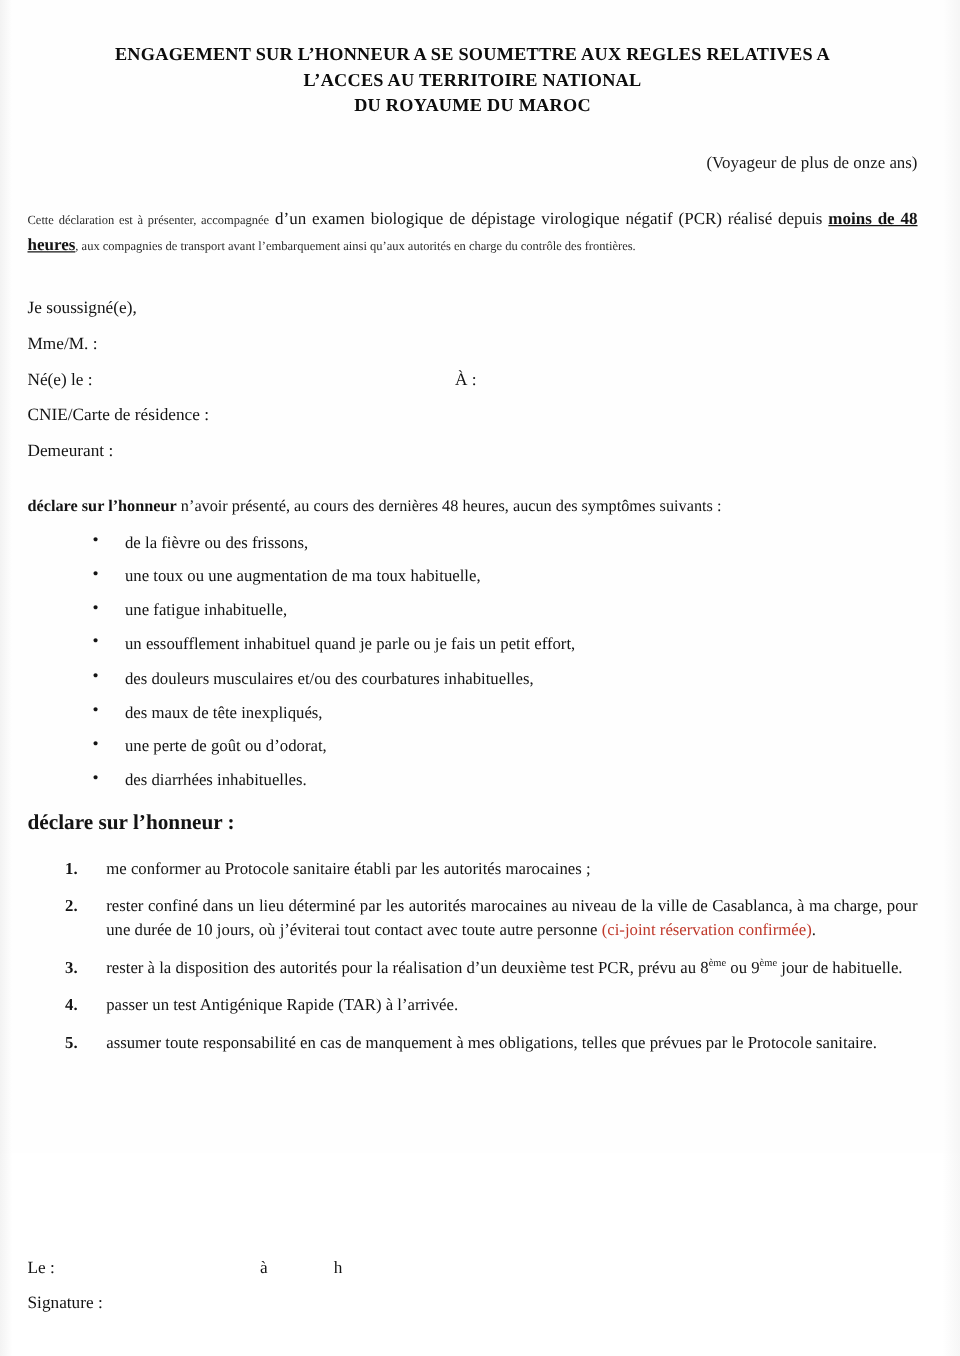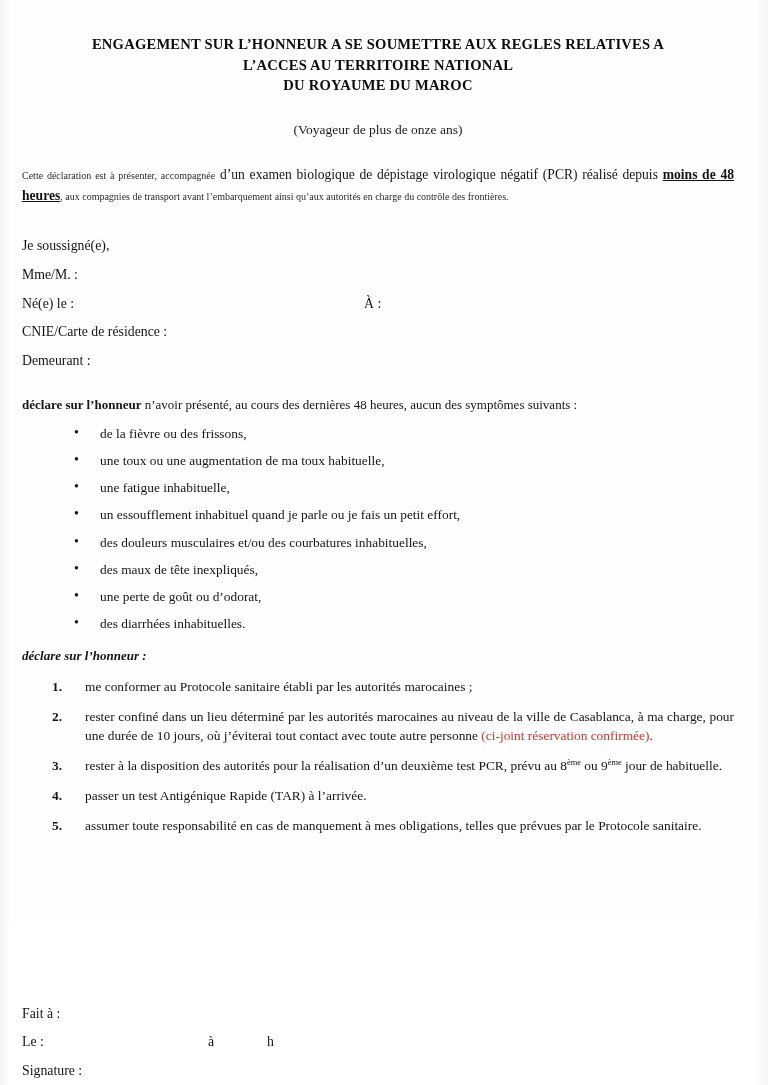--- a/index.html
+++ b/index.html
@@ -38,21 +38,21 @@
     letter-spacing: 0.2px;
     line-height: 1.42;
     margin: 0 16px 0 16px;
     color: #0d0d0d;
   }
   .doc-title .l1 { display: block; }
   .doc-title .l2 { display: block; }
   .doc-title .l3 { display: block; }
 
   .subtitle {
-    text-align: center;
+    text-align: right;
     font-size: 13.5px;
     margin-top: 26px;
     color: #1a1a1a;
   }
 
   
   .intro {
     margin-top: 27px;
     font-size: 13.6px;
     line-height: 1.52;
@@ -108,24 +108,23 @@
     content: "\2022";
     position: absolute;
     left: 0;
     top: -1px;
     font-size: 14px;
   }
 
   
   .decl2 {
     margin-top: 16px;
-    font-size: 13px;
-    font-weight: bold;
-    color: #141414;
-    font-style: italic;
+    font-size: 17px;
+    font-weight: bold;
+    color: #141414;
   }
 
   ol.commitments {
     margin: 9px 0 0 0;
     padding-left: 30px;
     list-style: none;
     counter-reset: item;
     font-size: 13.4px;
     color: #141414;
   }
@@ -250,23 +249,20 @@
       </li>
       <li>
         <span>assumer toute responsabilité en cas de manquement à mes obligations, telles que prévues par le Protocole sanitaire.</span>
       </li>
     </ol>
 
   </div>
 
   <div class="footer-fields">
     <div class="row">
-      <span>Fait à :</span>
-    </div>
-    <div class="row">
       <span>Le :</span>
       <span class="f-a">à</span>
       <span class="f-h">h</span>
     </div>
     <div class="row">
       <span>Signature :</span>
     </div>
   </div>
 </div>
 

